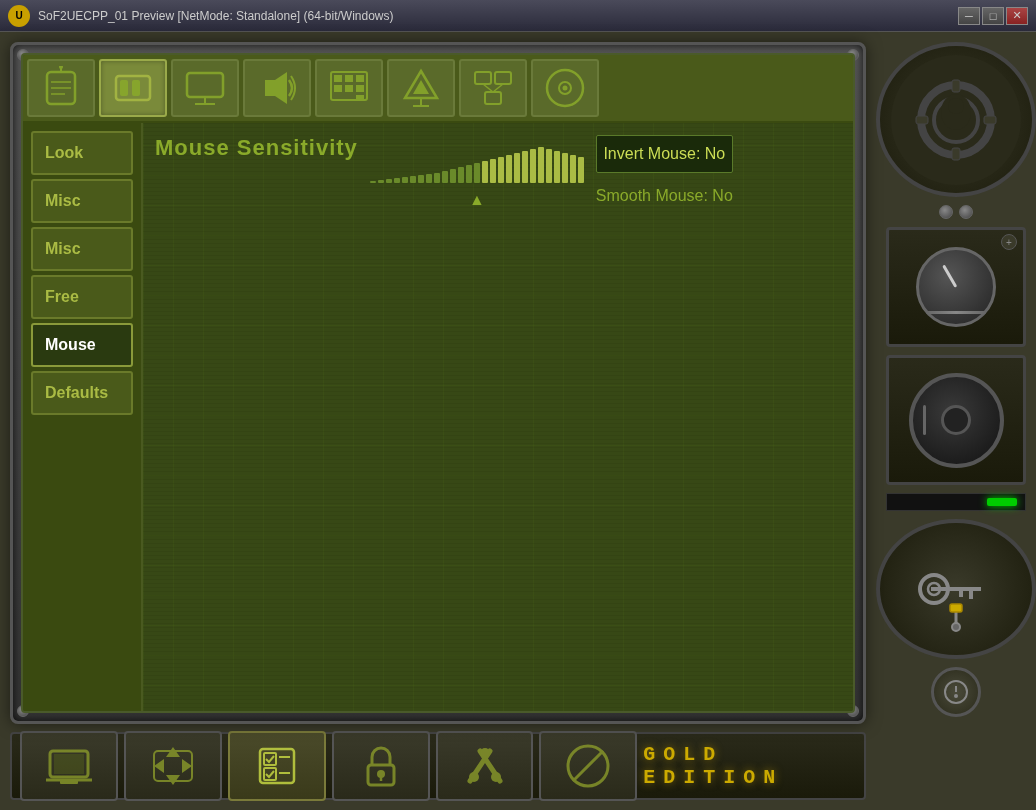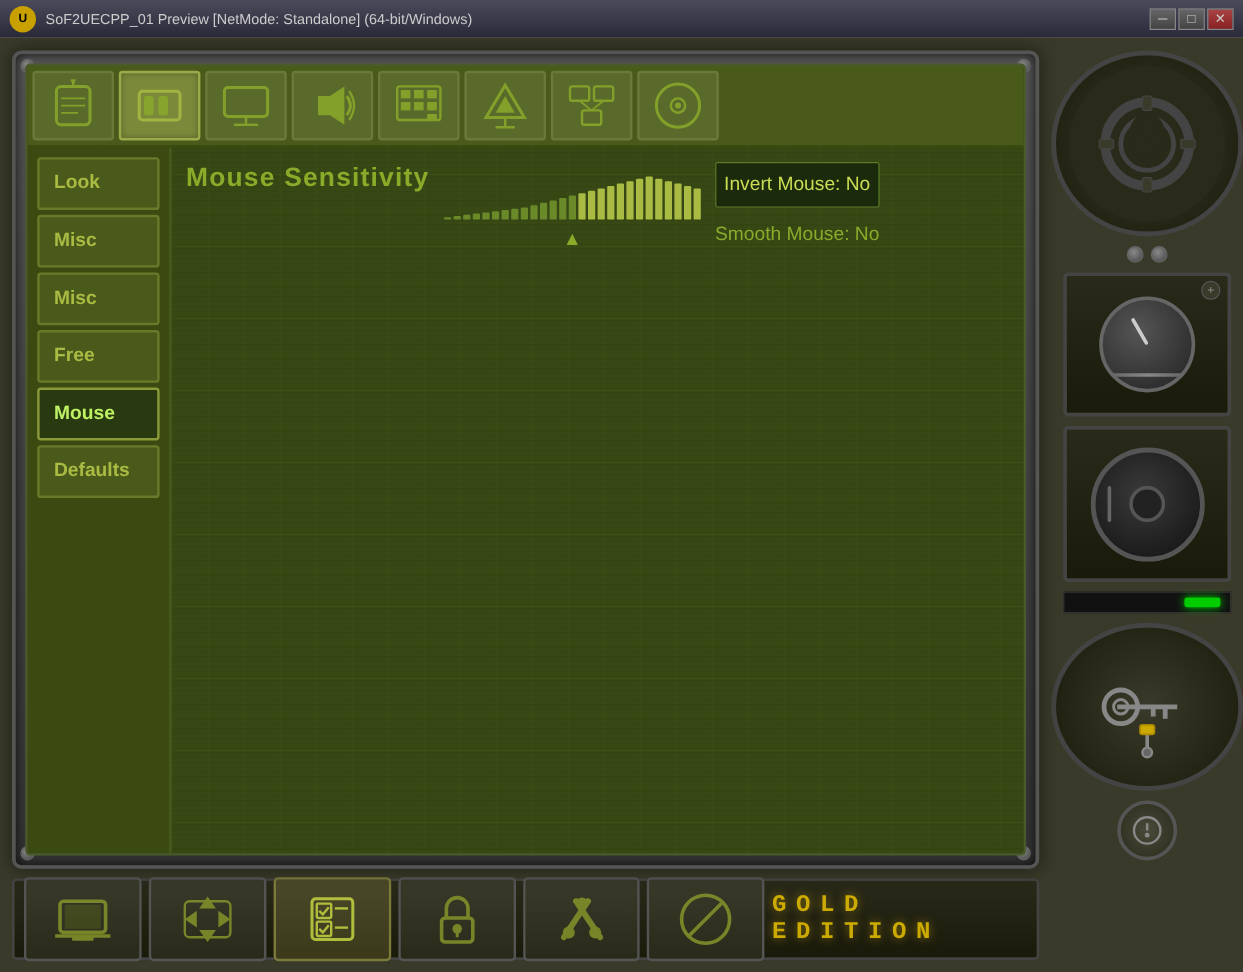--- a/index.html
+++ b/index.html
@@ -185,21 +185,21 @@
       font-family: 'Arial', sans-serif;
       display: flex;
       align-items: center;
       justify-content: flex-start;
       padding-left: 12px;
       cursor: pointer;
     }
     .nav-btn.active {
       background: #2a3a10;
       border-color: #8a9a3a;
-      color: #bef264;
+      color: #ffffff;
     }
 
     
     .main-content {
       flex: 1;
       padding: 12px;
       background: rgba(50, 70, 10, 0.3);
       display: flex;
       flex-direction: row;
       gap: 12px;

